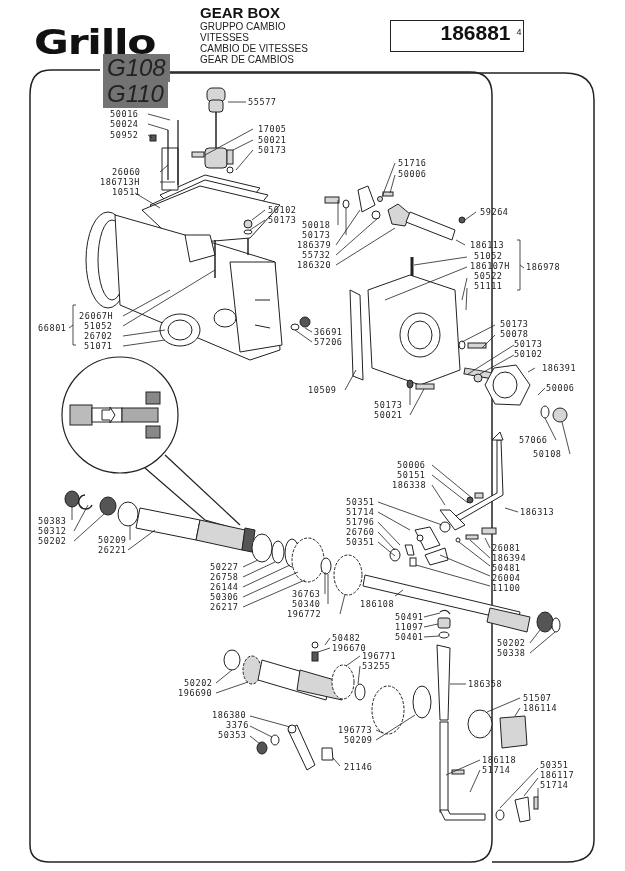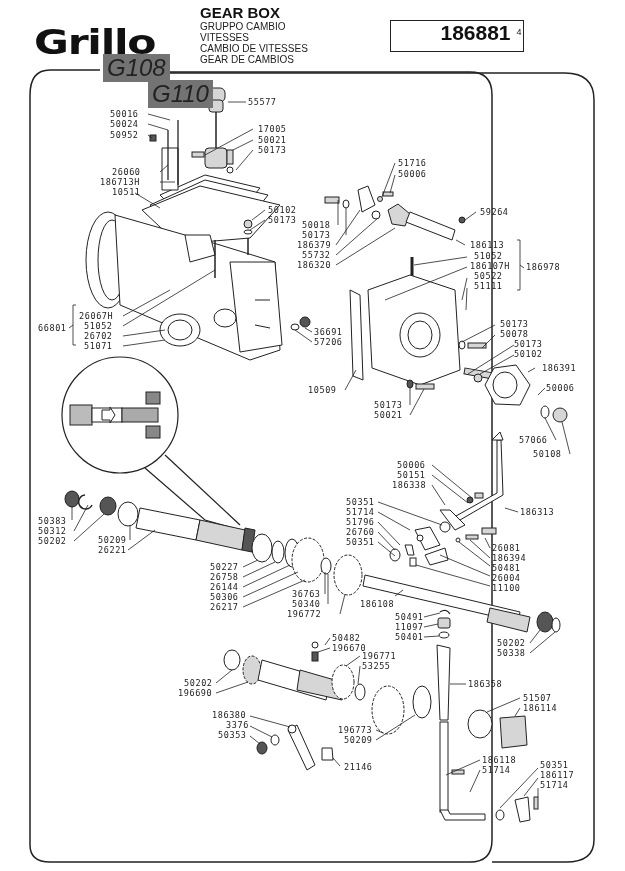--- a/index.html
+++ b/index.html
@@ -6,21 +6,21 @@
   body { width:625px; height:871px; position:relative; overflow:hidden; font-family:"Liberation Sans", sans-serif; color:#1a1a1a; }
   .logo { position:absolute; left:34px; top:22px; font-family:"DejaVu Sans", sans-serif; font-weight:bold; font-size:34px; letter-spacing:-1px; color:#111; transform:scaleX(1.25); transform-origin:left top; }
   .title-block { position:absolute; left:200px; top:4px; width:225px; text-align:left; line-height:11px; }
   .title-main { font-weight:bold; font-size:15px; line-height:17px; color:#111; }
   .title-sub { font-size:10px; color:#222; }
   .code-box { position:absolute; left:390px; top:20px; width:84px; height:30px; border:1.5px solid #222; display:flex; justify-content:center; gap:6px;padding-left:48px; }
   .code-num { font-weight:bold; font-size:21px; color:#111; }
   .code-sheet { font-size:9px; margin-top:6px; }
   .model { position:absolute; left:103px; font-size:24px; color:#222; background:#737373; padding:0 4px;font-style:italic; }
   .model.m1 { top:54px; }
-  .model.m2 { top:80px;margin-left:45px; }
+  .model.m2 { top:80px; }
   svg#diagram { position:absolute; left:0; top:0; }
   .lbl { font-family:"DejaVu Sans Mono", monospace; font-size:8.5px; fill:#222; letter-spacing:0.6px; }
   .lead { stroke:#222; stroke-width:0.8; fill:none; }
   .part { stroke:#222; stroke-width:1; fill:#fff; }
   .part-g { stroke:#222; stroke-width:1; fill:#d6d6d6; }
   .part-d { stroke:#222; stroke-width:1; fill:#555; }
 </style>
 </head>
 <body>
 

